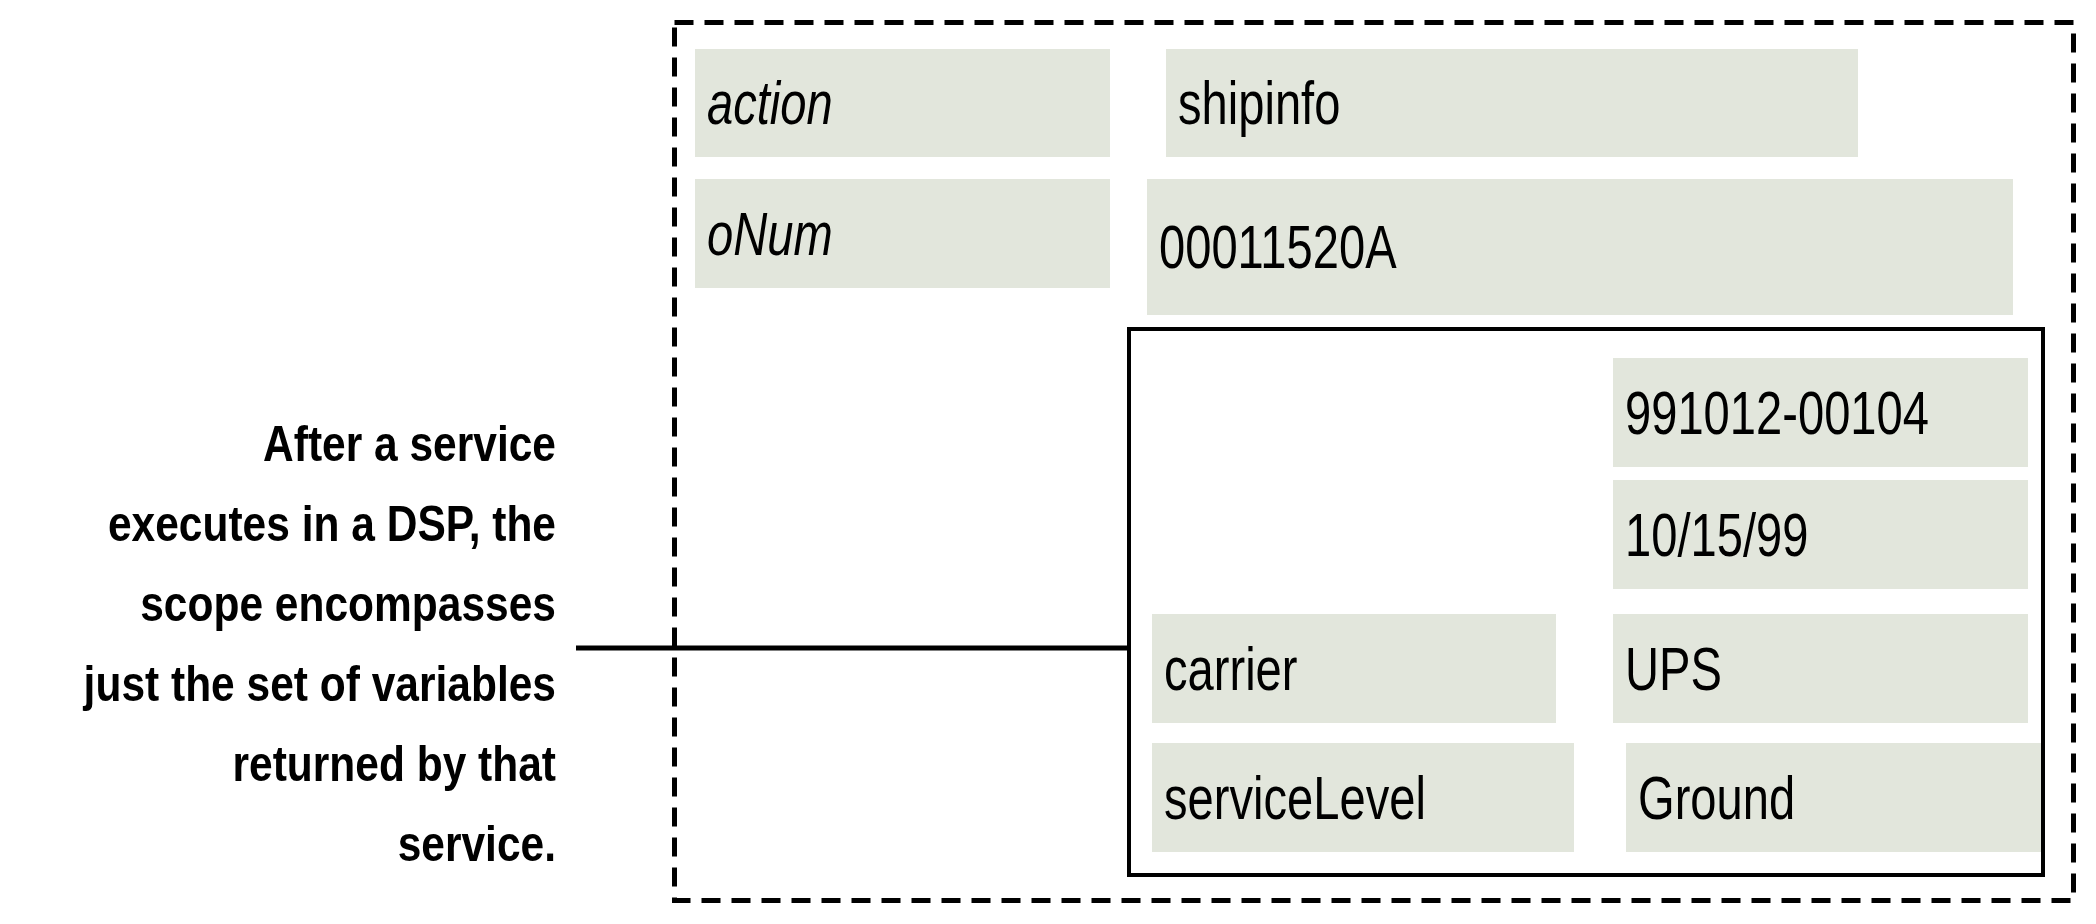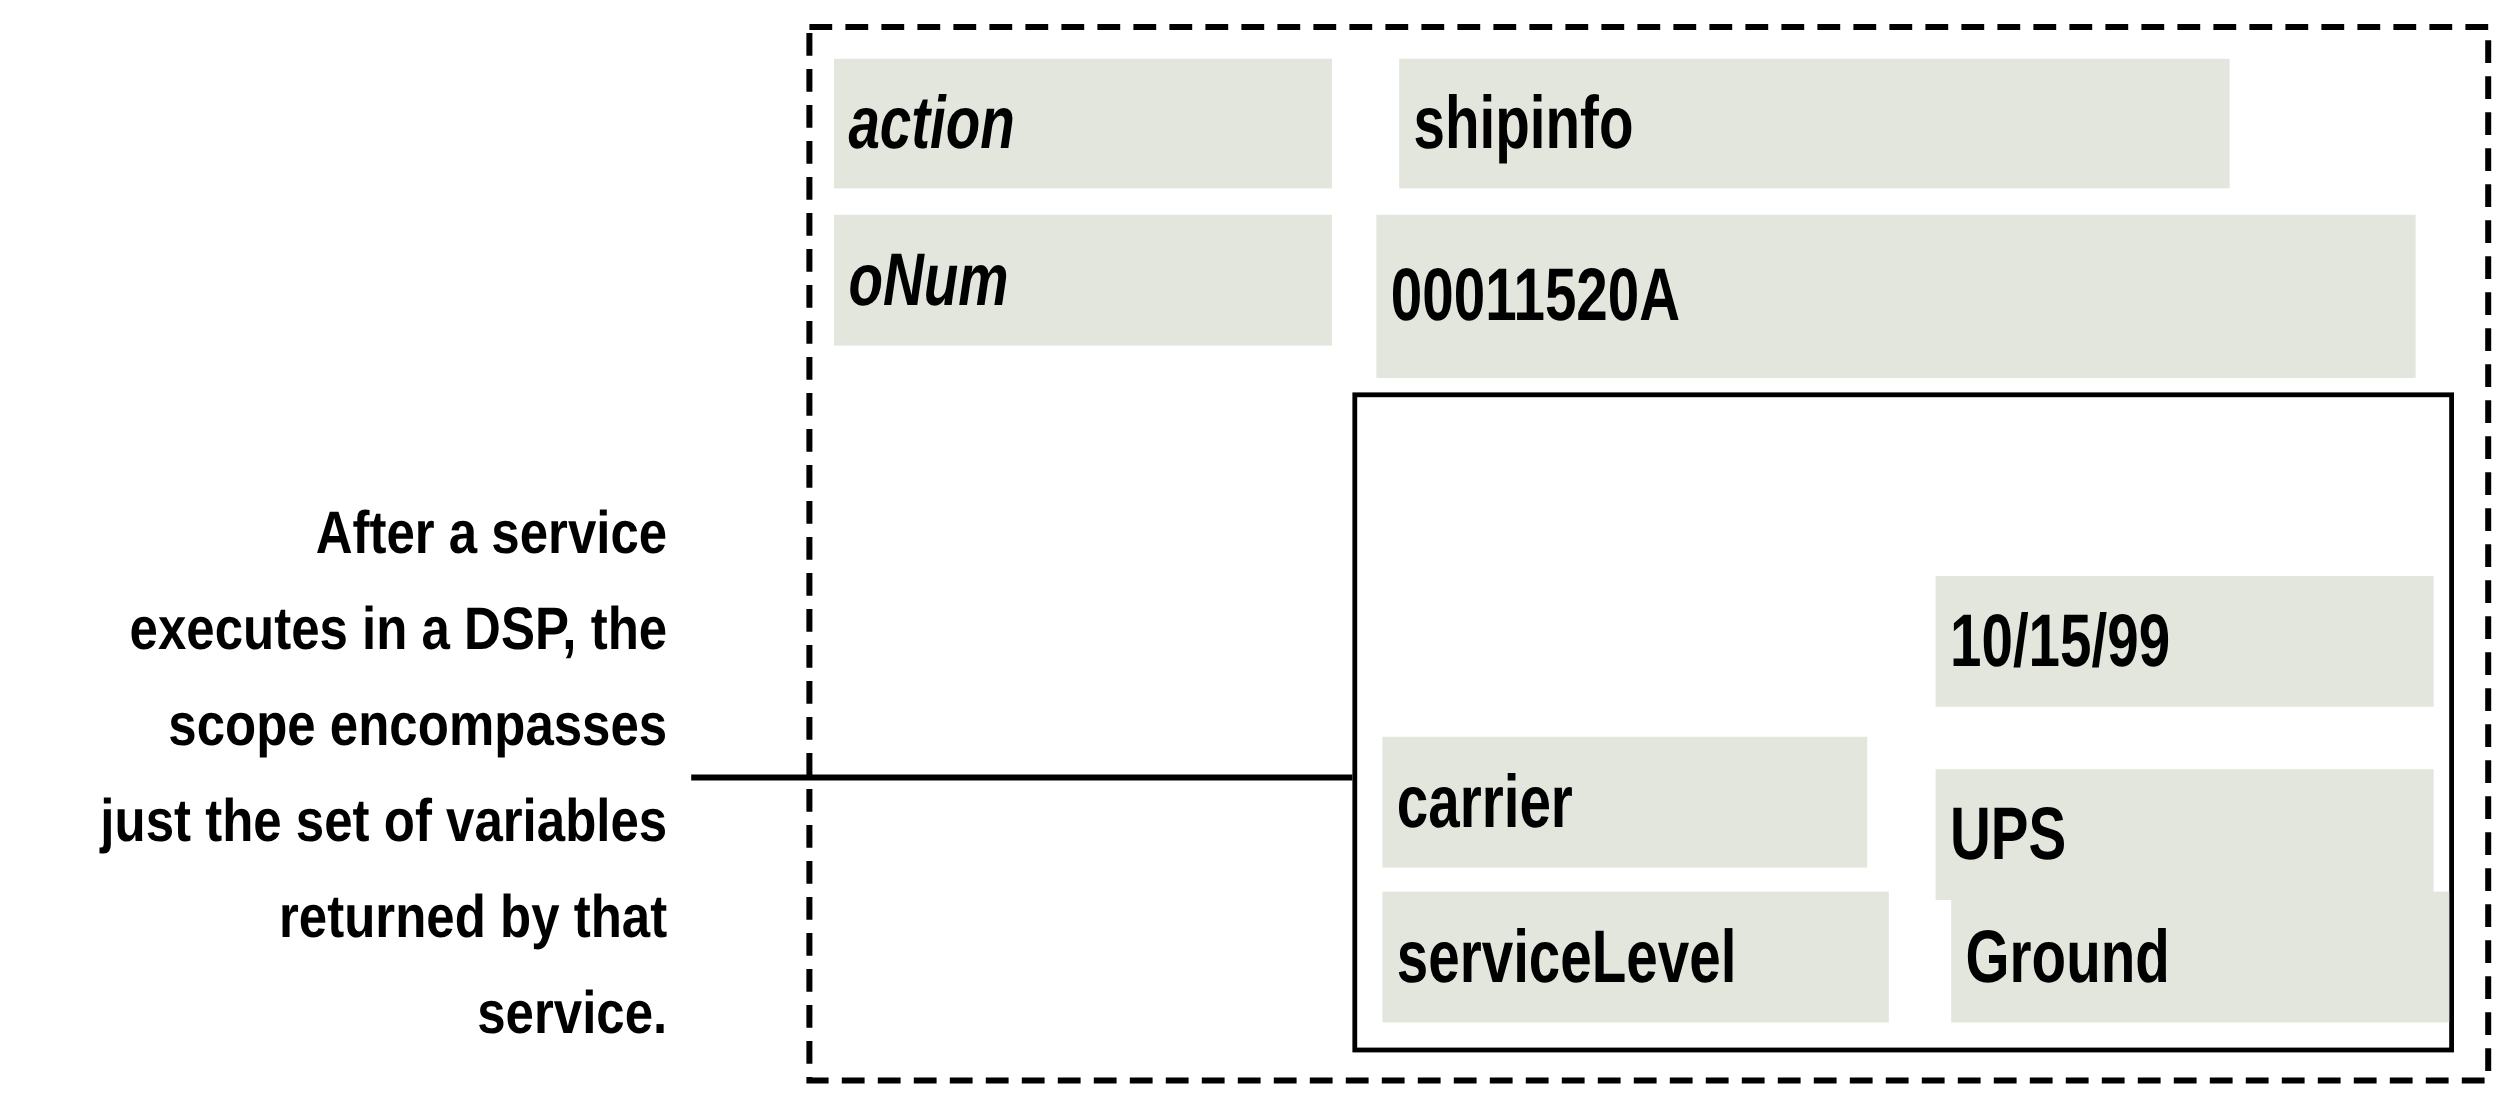--- a/index.html
+++ b/index.html
@@ -12,21 +12,21 @@
     overflow:hidden;
   }
   .svg-layer{position:absolute;left:0;top:0;width:2096px;height:924px;}
   .cell{
     position:absolute;
     background:#e2e6dc;
     display:flex;
     align-items:center;
     padding-left:12px;
     box-sizing:border-box;
-    font-weight:bold;
+    font-weight:normal;
     font-size:62px;
     line-height:1;
     white-space:nowrap;
   }
   .cell .txt{
     display:inline-block;
     transform:scaleX(0.76);
     transform-origin:left center;
   }
   .italic .txt{font-style:italic;}
@@ -77,29 +77,32 @@
 
   <div class="cell italic" style="left:695px;top:179px;width:415px;height:109px">
     <span class="txt">oNum</span>
   </div>
   <div class="cell" style="left:1147px;top:179px;width:866px;height:136px">
     <span class="txt">00011520A</span>
   </div>
 
   <div class="inner-box"></div>
 
+  <div class="cell" style="left:1613px;top:358px;width:415px;height:109px">
+    <span class="txt">991012-00104</span>
+  </div>
 
   <div class="cell" style="left:1613px;top:480px;width:415px;height:109px">
     <span class="txt">10/15/99</span>
   </div>
 
   <div class="cell" style="left:1152px;top:614px;width:404px;height:109px">
     <span class="txt">carrier</span>
   </div>
-  <div class="cell" style="left:1613px;top:641px;width:415px;height:109px">
+  <div class="cell" style="left:1613px;top:614px;width:415px;height:109px">
     <span class="txt">UPS</span>
   </div>
 
   <div class="cell" style="left:1152px;top:743px;width:422px;height:109px">
     <span class="txt">serviceLevel</span>
   </div>
   <div class="cell" style="left:1626px;top:743px;width:415px;height:109px">
     <span class="txt">Ground</span>
   </div>
 

